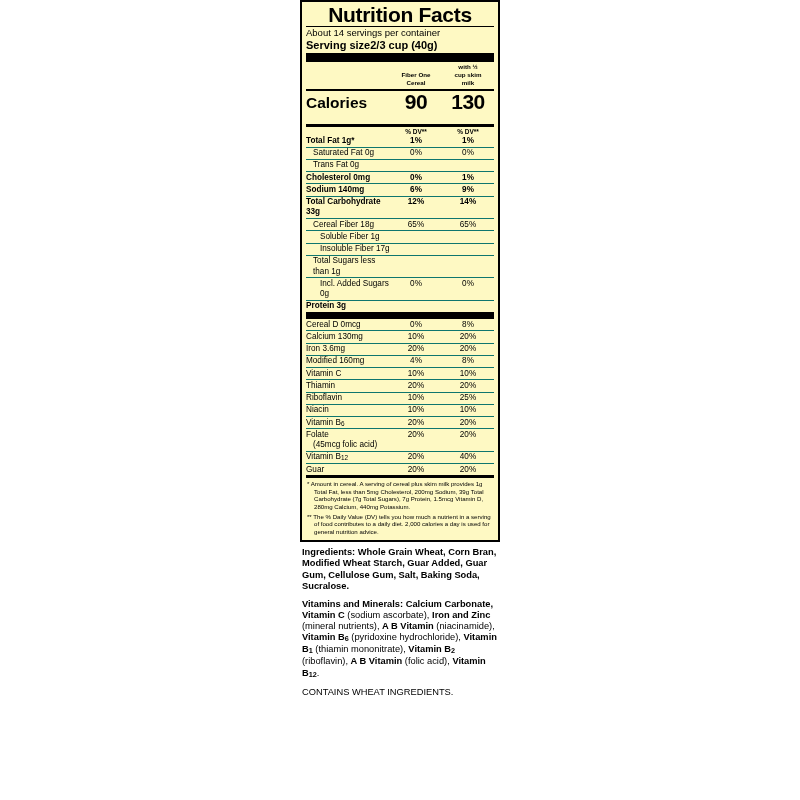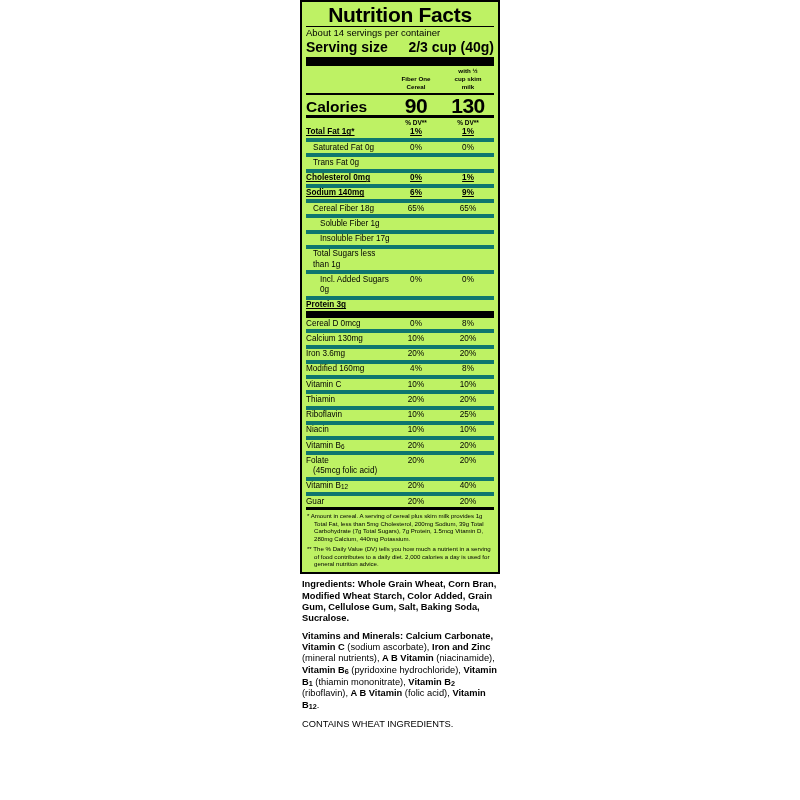--- a/index.html
+++ b/index.html
@@ -21,21 +21,21 @@
     left: 300px;
     top: 0px;
     width: 200px;
     height: 800px;
   }
 
   .label-box {
     border: 2px solid #000;
     box-sizing: border-box;
     width: 200px;
-    background: #bef264;
+    background: #fef9c3;
     padding: 0 4px 2px 4px;
   }
 
   .nf-title {
     font-family: "Liberation Sans", sans-serif;
     font-weight: bold;
     font-size: 21px;
     line-height: 1.0;
     letter-spacing: -0.3px;
     text-align: center;
@@ -48,43 +48,42 @@
   .rule-thick{ border-bottom: 9px solid #000; }
   .rule-half { border-bottom: 2px solid #000; }
 
   .servings {
     font-size: 9.5px;
     line-height: 1.15;
     padding: 1px 0 0 0;
   }
   .serving-size {
     display: flex;
-    justify-content: space-between;
-    font-weight: bold;
-    font-size: 14px;
+    font-weight: bold;
+    font-size: 11px;
     line-height: 1.2;
     padding: 0 0 1px 0;
   }
   .colhead {
     display: grid;
     grid-template-columns: 1fr 52px 52px;
     font-size: 6.2px;
     line-height: 1.12;
     font-weight: bold;
     text-align: center;
     padding-top: 2px;
     min-height: 22px;
   }
   .colhead div { align-self: end; padding-bottom: 1px; }
 
   .calrow {
     display: grid;
     grid-template-columns: 1fr 52px 52px;
     align-items: flex-end;
-    padding: 1px 0 0 0;
+    padding: 1px 0 12px 0;
   }
   .cal-label {
     font-weight: bold;
     font-size: 15.5px;
     line-height: 1.0;
     padding-bottom: 1px;
   }
   .cal-val {
     font-weight: bold;
     font-size: 21px;
@@ -101,29 +100,29 @@
     text-align: center;
     padding: 1px 0 0.5px 0;
   }
   .dvhead .sp { text-align: left; }
 
   .nrow {
     display: grid;
     grid-template-columns: 1fr 52px 52px;
     font-size: 8.2px;
     line-height: 1.25;
-    border-top: 4px solid #0f766e;
+    border-top: 1px solid #0f766e;
     padding: 0.5px 0 0.5px 0;
   }
   .nrow.nb { border-top: none; }
   .nrow .nm { padding-left: 0px; }
   .nrow .nm.i1 { padding-left: 7px; }
   .nrow .nm.i2 { padding-left: 14px; }
   .nrow .v { text-align: center; }
-  .b { font-weight: bold; text-decoration: underline; }
+  .b { font-weight: bold; }
   .seg-split {
     display: grid;
     grid-template-columns: 1fr 52px 52px;
     height: 7px;
   }
   .seg-split .blk { background: #000; }
 
   .footnote {
     font-size: 6.1px;
     line-height: 1.22;
@@ -211,20 +210,25 @@
           <div class="nm b">Cholesterol  0mg</div>
           <div class="v b">0%</div>
           <div class="v b">1%</div>
         </div>
         <div class="nrow">
           <div class="nm b">Sodium  140mg</div>
           <div class="v b">6%</div>
           <div class="v b">9%</div>
         </div>
         <div class="nrow">
+          <div class="nm b">Total Carbohydrate  33g</div>
+          <div class="v b">12%</div>
+          <div class="v b">14%</div>
+        </div>
+        <div class="nrow">
           <div class="nm i1">Cereal Fiber  18g</div>
           <div class="v">65%</div>
           <div class="v">65%</div>
         </div>
         <div class="nrow">
           <div class="nm i2">Soluble Fiber  1g</div>
           <div class="v"></div>
           <div class="v"></div>
         </div>
         <div class="nrow">
@@ -322,21 +326,21 @@
 
     <div class="footnote">
       <p class="hang">* Amount in cereal. A serving of cereal plus skim milk provides 1g Total Fat, less than 5mg Cholesterol, 200mg Sodium, 39g Total Carbohydrate (7g Total Sugars), 7g Protein, 1.5mcg Vitamin D, 280mg Calcium, 440mg Potassium.</p>
       <p class="hang">** The % Daily Value (DV) tells you how much a nutrient in a serving of food contributes to a daily diet. 2,000 calories a day is used for general nutrition advice.</p>
     </div>
 
   </div>
 
   <div class="ingredients">
     <p>
-      <span class="bold">Ingredients:</span><span class="bold"> Whole Grain Wheat, Corn Bran, Modified Wheat Starch, Color Added, Grain Gum, Cellulose Gum, Salt, Baking Soda, Sucralose.</span>
+      <span class="bold">Ingredients:</span><span class="bold"> Whole Grain Wheat, Corn Bran, Modified Wheat Starch, Guar Added, Guar Gum, Cellulose Gum, Salt, Baking Soda, Sucralose.</span>
     </p>
     <p>
       <span class="bold">Vitamins and Minerals: Calcium Carbonate, Vitamin C</span><span> (sodium ascorbate), <b>Iron and Zinc</b> (mineral nutrients), <b>A B Vitamin</b> (niacinamide), <b>Vitamin B<span class="sub">6</span></b> (pyridoxine hydrochloride), <b>Vitamin B<span class="sub">1</span></b> (thiamin mononitrate), <b>Vitamin B<span class="sub">2</span></b> (riboflavin), <b>A B Vitamin</b> (folic acid), <b>Vitamin B<span class="sub">12</span></b>.</span>
     </p>
     <p style="font-weight:normal;">CONTAINS WHEAT INGREDIENTS.</p>
   </div>
 
 </div>
 
 </body></html>

